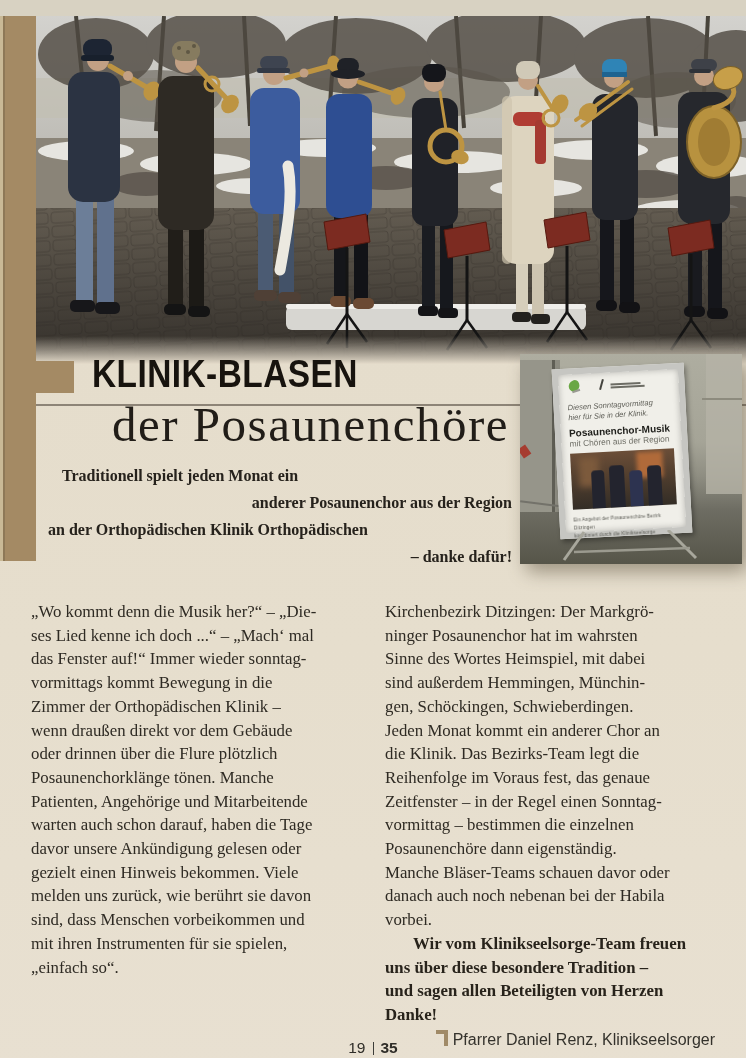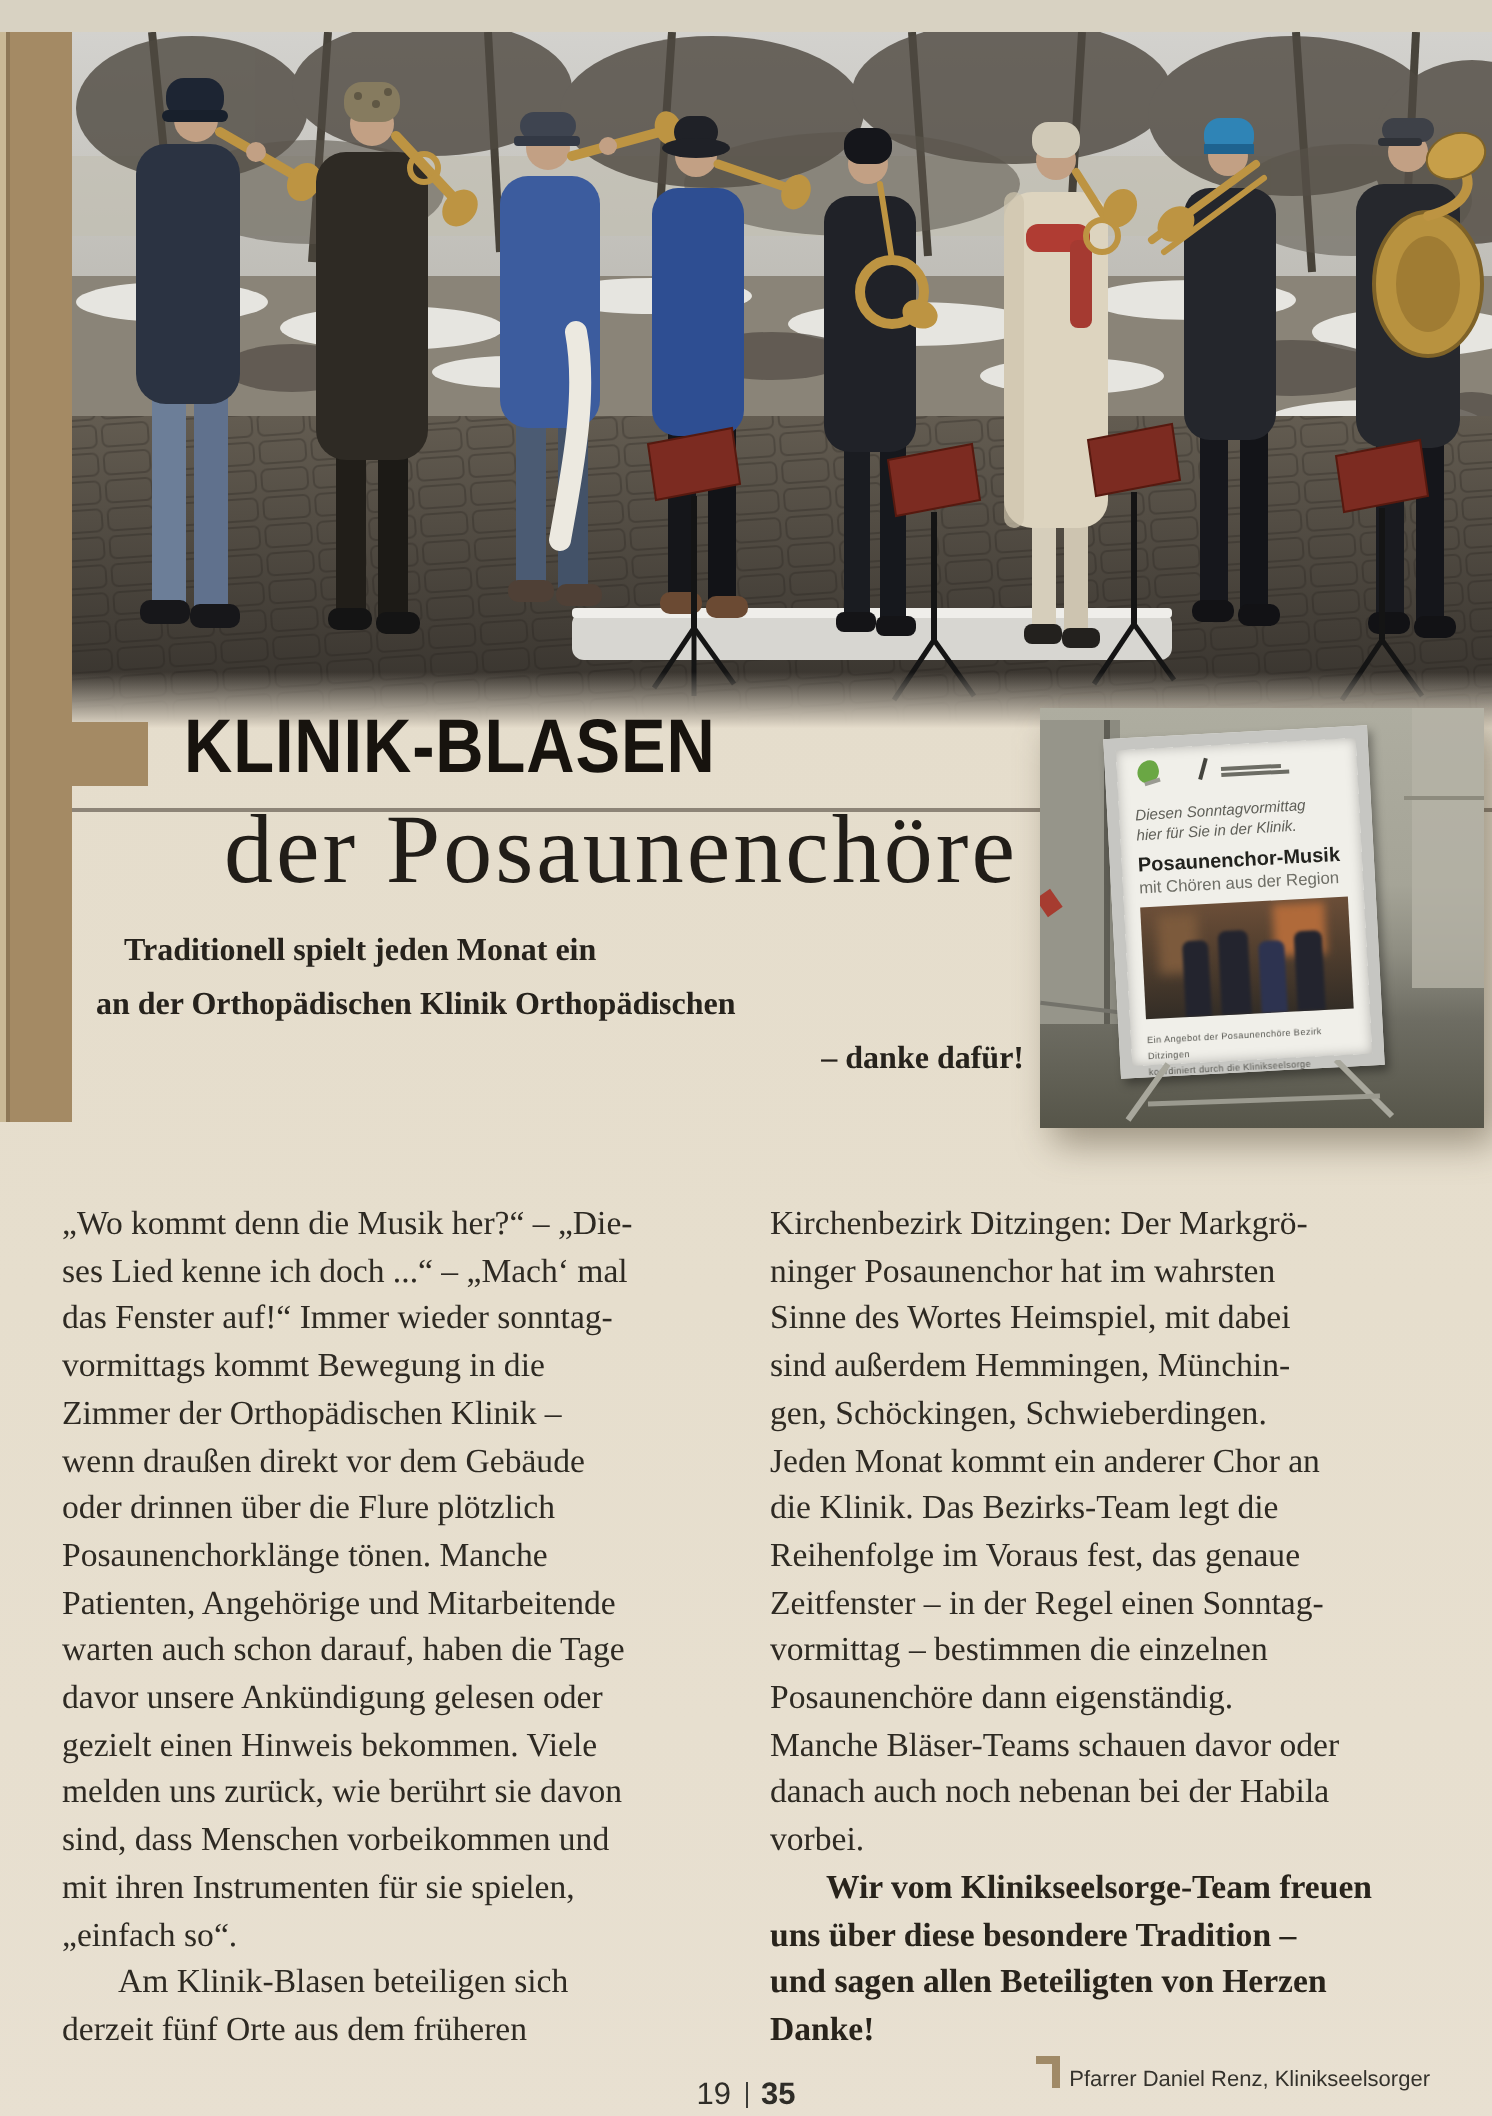--- a/index.html
+++ b/index.html
@@ -45,21 +45,21 @@
     position:absolute;top:584px;font-size:16.8px;line-height:23.7px;color:#2e2a23;z-index:4;
   }
   .col p{margin:0;white-space:pre;}
   .col p.indent{text-indent:28px;}
   .col-left{left:31px;width:330px;}
   .col-right{left:385px;width:330px;}
   .col p.bold{font-weight:bold;color:#28231b;}
   .byline{
     margin-top:1px;width:330px;text-align:right;white-space:normal;
     font-family:"Liberation Sans","DejaVu Sans",sans-serif;
-    font-size:11px;color:#34322c;
+    font-size:16px;color:#34322c;
   }
   .byline-mark{
     display:inline-block;width:8px;height:12px;margin-right:5px;vertical-align:-1px;
     border-top:4px solid #a08a67;border-right:4px solid #a08a67;
   }
   
   .footer{
     position:absolute;left:0;top:1023px;width:100%;text-align:center;z-index:4;
     font-family:"Liberation Sans","DejaVu Sans",sans-serif;font-size:15.5px;color:#2f2d28;
   }
@@ -345,20 +345,21 @@
 
   <div class="left-bar"></div>
   <div class="tan-square"></div>
 
   <div class="kicker">KLINIK-BLASEN</div>
   <div class="title-rule"></div>
   <div class="main-title">der Posaunenchöre</div>
 
   <div class="intro">
     <div class="l1">Traditionell spielt jeden Monat ein</div>
+    <div class="l2">anderer Posaunenchor aus der Region</div>
     <div class="l3">an der Orthopädischen Klinik Orthopädischen</div>
     <div class="l4">– danke dafür!</div>
   </div>
 
   <div class="poster-photo">
     <div class="shadow"></div>
     <div class="scene">
       <div class="hall-door"></div>
       <div class="hall-floorline"></div>
       <div class="hall-wall-right"></div>
@@ -411,22 +412,20 @@
 oder drinnen über die Flure plötzlich
 Posaunenchorklänge tönen. Manche
 Patienten, Angehörige und Mitarbeitende
 warten auch schon darauf, haben die Tage
 davor unsere Ankündigung gelesen oder
 gezielt einen Hinweis bekommen. Viele
 melden uns zurück, wie berührt sie davon
 sind, dass Menschen vorbeikommen und
 mit ihren Instrumenten für sie spielen,
 „einfach so“.</p>
-    <p class="indent">Am Klinik-Blasen beteiligen sich
-derzeit fünf Orte aus dem früheren</p>
   </div>
   <div class="col col-right">
     <p>Kirchenbezirk Ditzingen: Der Markgrö-
 ninger Posaunenchor hat im wahrsten
 Sinne des Wortes Heimspiel, mit dabei
 sind außerdem Hemmingen, Münchin-
 gen, Schöckingen, Schwieberdingen.
 Jeden Monat kommt ein anderer Chor an
 die Klinik. Das Bezirks-Team legt die
 Reihenfolge im Voraus fest, das genaue

